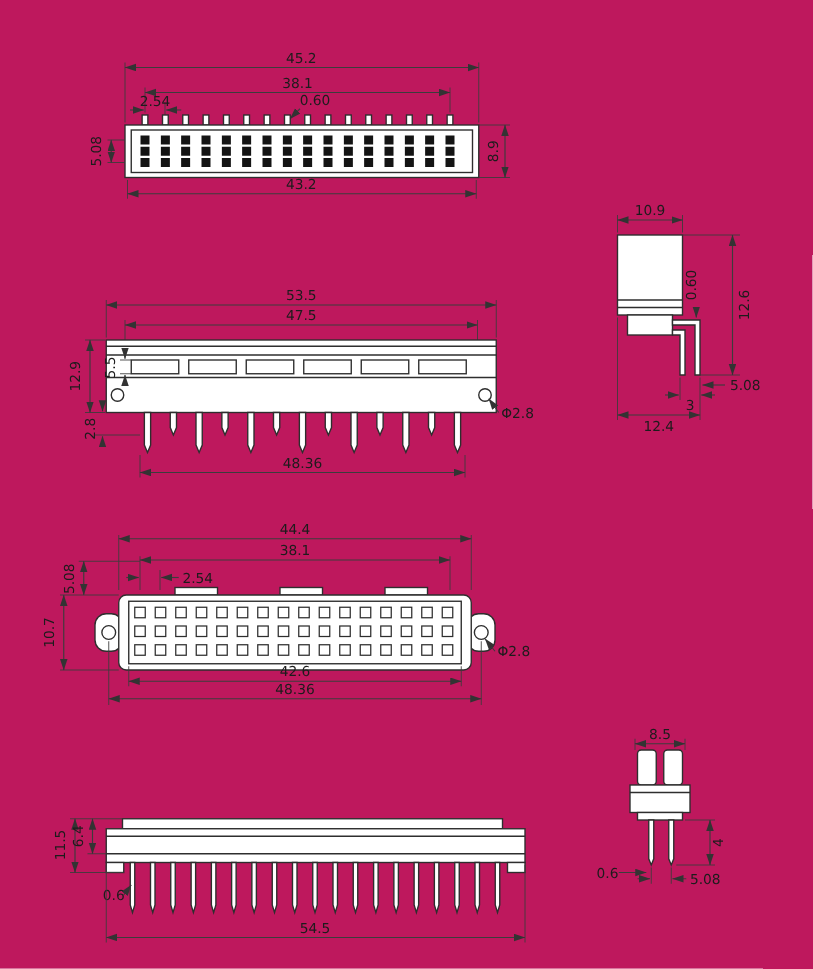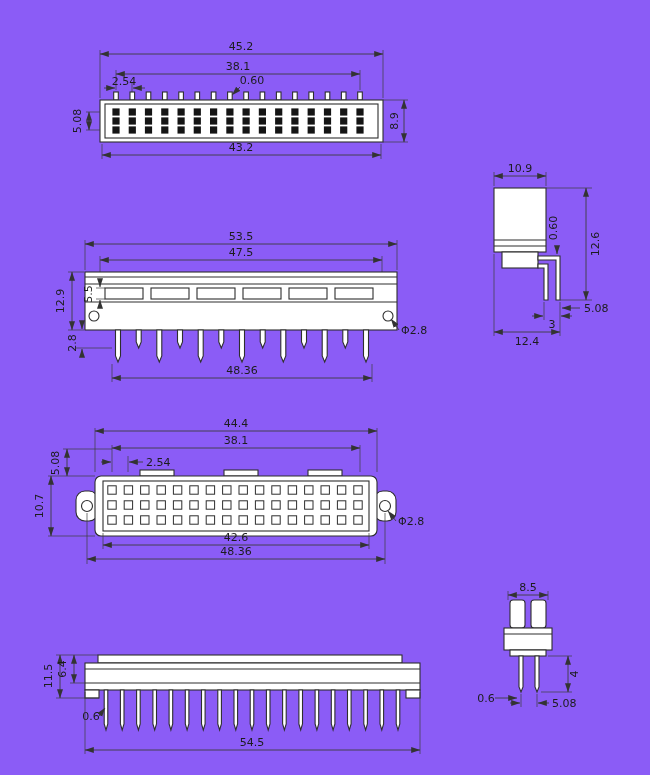--- a/index.html
+++ b/index.html
@@ -1,16 +1,16 @@
 <!DOCTYPE html>
 <html><head>
 <meta charset="utf-8">
 <style>
   html,body{margin:0;padding:0;background:#fff;}
-  #stage{width:650px;height:775px;position:relative;background:#8b5cf6;overflow:hidden;}
+  #stage{width:650px;height:775px;position:relative;background:#be185d;overflow:hidden;}
   text{font-family:"DejaVu Sans","Liberation Sans",sans-serif;font-size:11px;fill:#1c1c1c;}
   .ln{stroke:#2e2e2e;stroke-width:1.1;fill:none;}
   .fill{stroke:#2e2e2e;stroke-width:1.1;fill:#fff;}
   .dim{stroke:#3c3c3c;stroke-width:0.9;fill:none;}
   .ext{stroke:#3c3c3c;stroke-width:0.7;fill:none;}
   .sq{fill:#141414;stroke:none;}
   .hole{fill:#fff;stroke:#2e2e2e;stroke-width:1;}
 </style>
 </head>
 <body>

